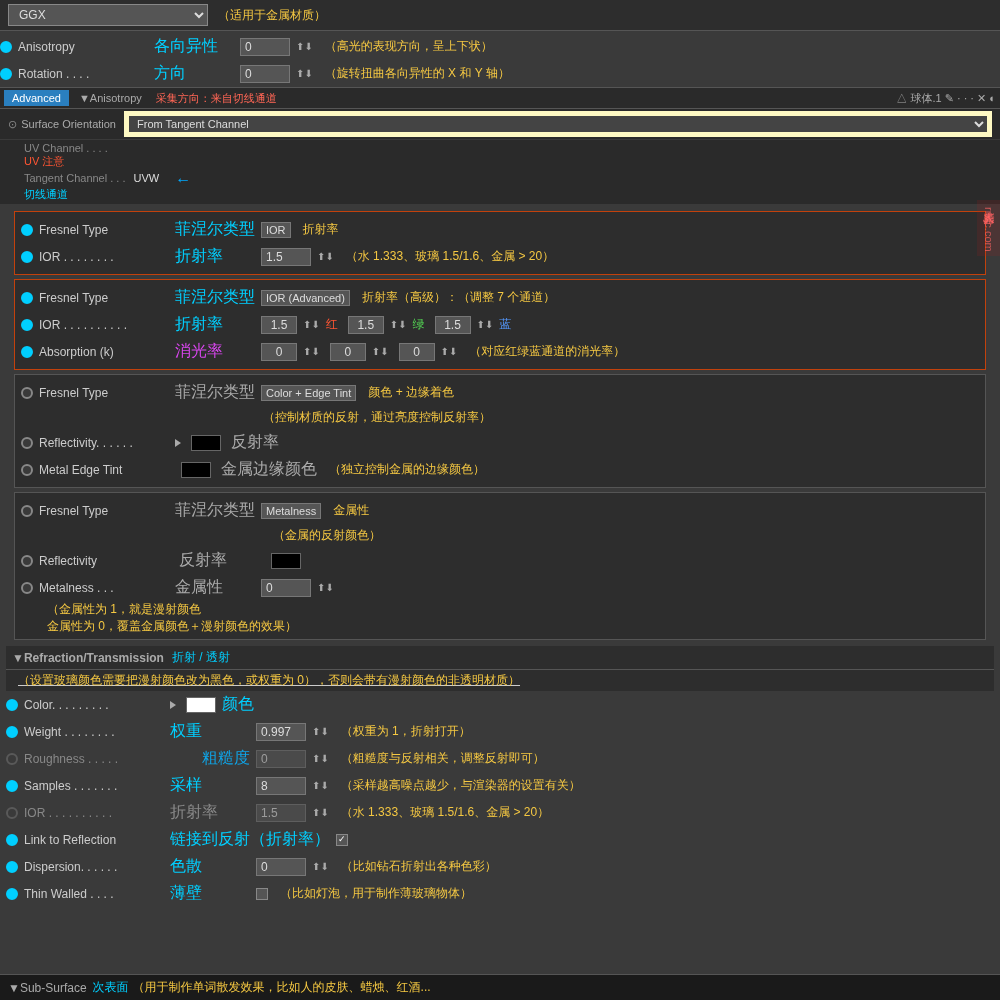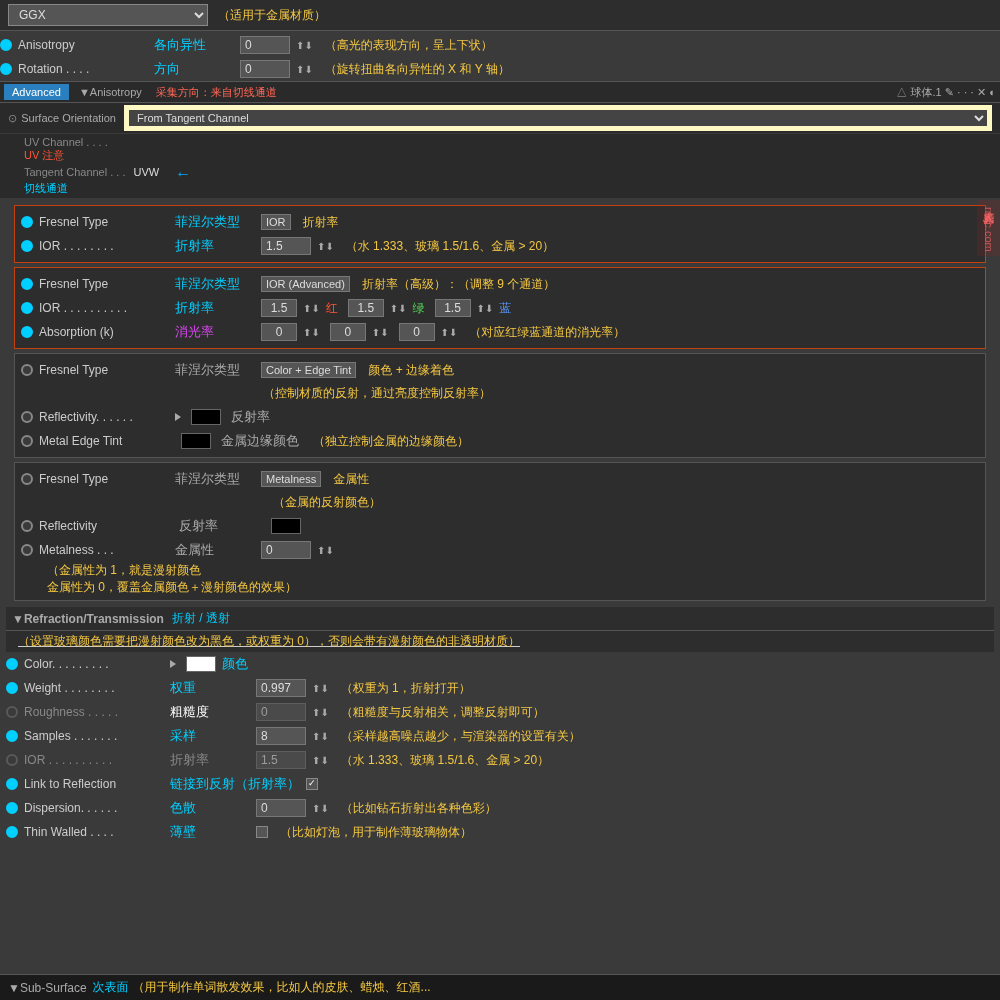--- a/index.html
+++ b/index.html
@@ -41,21 +41,21 @@
       padding: 3px 0;
       gap: 6px;
     }
     .label-en {
       color: #cccccc;
       min-width: 130px;
       font-size: 12px;
     }
     .label-cn {
       color: #00cfff;
-      font-size: 13px;
+      font-size: 16px;
       min-width: 80px;
     }
     .input-val {
       background: #555;
       color: #ddd;
       border: 1px solid #777;
       padding: 1px 4px;
       width: 50px;
       font-size: 12px;
     }
@@ -354,21 +354,21 @@
     <span class="hint-text">（水 1.333、玻璃 1.5/1.6、金属 &gt; 20）</span>
   </div>
 </div>
 
 <div class="section-box">
   <div class="row">
     <span class="radio-dot active"></span>
     <span class="label-en">Fresnel Type</span>
     <span class="label-cn" style="color:#00cfff;">菲涅尔类型</span>
     <span class="fresnel-badge">IOR (Advanced)</span>
-    <span class="hint-text">折射率（高级）：（调整 9 个通道）</span>
+    <span class="hint-text">折射率（高级）：（调整 7 个通道）</span>
   </div>
   <div class="row">
     <span class="radio-dot active"></span>
     <span class="label-en">IOR . . . . . . . . . .</span>
     <span class="label-cn" style="color:#00cfff;">折射率</span>
     <span class="colored-val" style="background:#555;border:1px solid #777;padding:1px 2px;width:36px;font-size:12px;display:inline-block;text-align:center;">1.5</span>
     <span class="spin-arrows">⬆⬇</span>
     <span class="red-text">红</span>
     <span class="colored-val" style="background:#555;border:1px solid #777;padding:1px 2px;width:36px;font-size:12px;display:inline-block;text-align:center;margin-left:4px;">1.5</span>
     <span class="spin-arrows">⬆⬇</span>
@@ -472,21 +472,21 @@
     <span class="dot-label">Weight . . . . . . . .</span>
     <span class="label-cn">权重</span>
     <input class="input-val" value="0.997" style="">
     <span class="spin-arrows">⬆⬇</span>
     <span class="hint-text">（权重为 1，折射打开）</span>
   </div>
 
   <div class="row">
     <span class="radio-dot" style="opacity:0.4;"></span>
     <span class="dot-label" style="color:#888;">Roughness . . . . .</span>
-    <span class="label-cn" style="color:#ffffff;">粗糙度</span>
+    <span class="label-cn" style="color:#0ea5e9;text-align:right;">粗糙度</span>
     <input class="input-val" value="0" style="opacity: 0.6;">
     <span class="spin-arrows">⬆⬇</span>
     <span class="hint-text">（粗糙度与反射相关，调整反射即可）</span>
   </div>
 
   <div class="row">
     <span class="radio-dot active"></span>
     <span class="dot-label">Samples . . . . . . .</span>
     <span class="label-cn">采样</span>
     <input class="input-val" value="8" style="">

